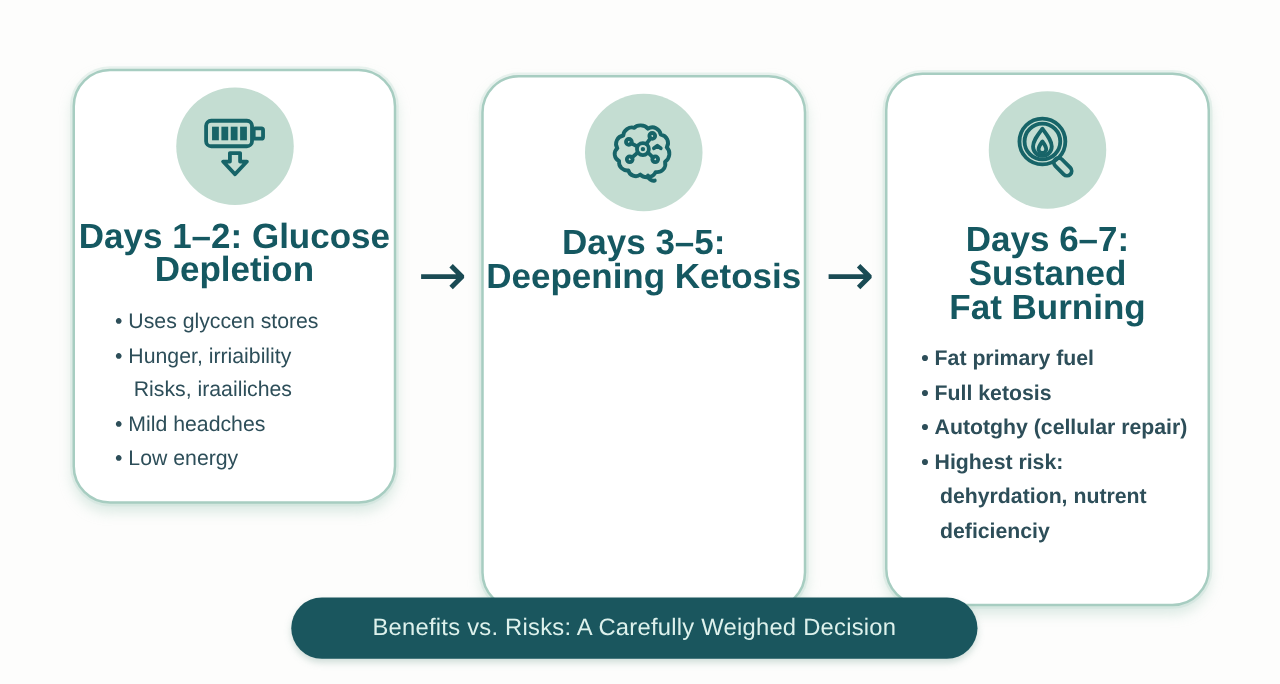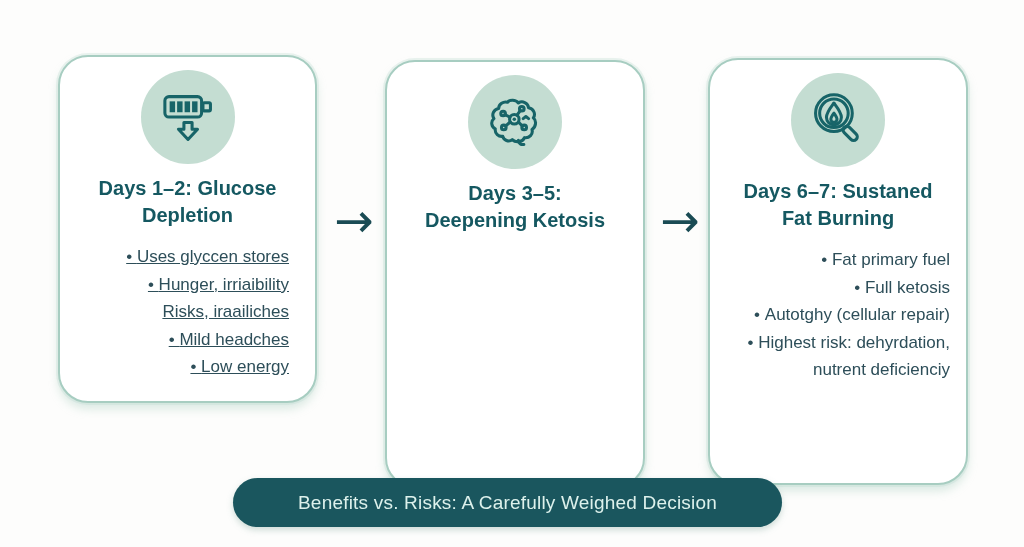--- a/index.html
+++ b/index.html
@@ -18,26 +18,26 @@
   #card2{left:385px;top:60px;width:260px;height:428px;}
   #card3{left:708px;top:58px;width:260px;height:427px;}
   .icon-circle{
     width:94px;height:94px;border-radius:50%;background:#c4ddd2;
     margin:13px auto 0;display:flex;align-items:center;justify-content:center;
   }
   .icon-circle svg{display:block;}
   .stroke{fill:none;stroke:#176468;stroke-width:4.5;stroke-linecap:round;stroke-linejoin:round;}
   .fillteal{fill:#176468;stroke:none;}
   .card-title{
-    margin-top:11px;font-size:20px;font-weight:bold;color:#155861;line-height:27px;
+    margin-top:11px;font-size:28px;font-weight:bold;color:#155861;line-height:27px;
   }
   .items{margin-top:14px;font-size:17px;color:#2d4e59;line-height:27.5px;}
   
-  #card1 .items{text-align:right;padding-left:32px;padding-right:26px;text-decoration:underline;}
-  #card3 .items{text-align:right;padding-left:27px;padding-right:16px;}
+  #card1 .items{text-align:left;padding-left:32px;padding-right:26px;}
+  #card3 .items{text-align:left;padding-left:27px;padding-right:16px;font-weight:bold;}
   .li{padding-left:15px;text-indent:-15px;}
   .li.bullet::before{content:"\2022\00a0";}
   .li.plain{text-indent:0;}
   
   #card2 .items{text-align:center;padding:0 8px;}
   #card2 .li{padding-left:0;text-indent:0;}
   .arrow{
     position:absolute;width:56px;height:56px;line-height:56px;text-align:center;
     color:#1a4b54;font-size:47px;font-family:"DejaVu Sans",sans-serif;
   }

